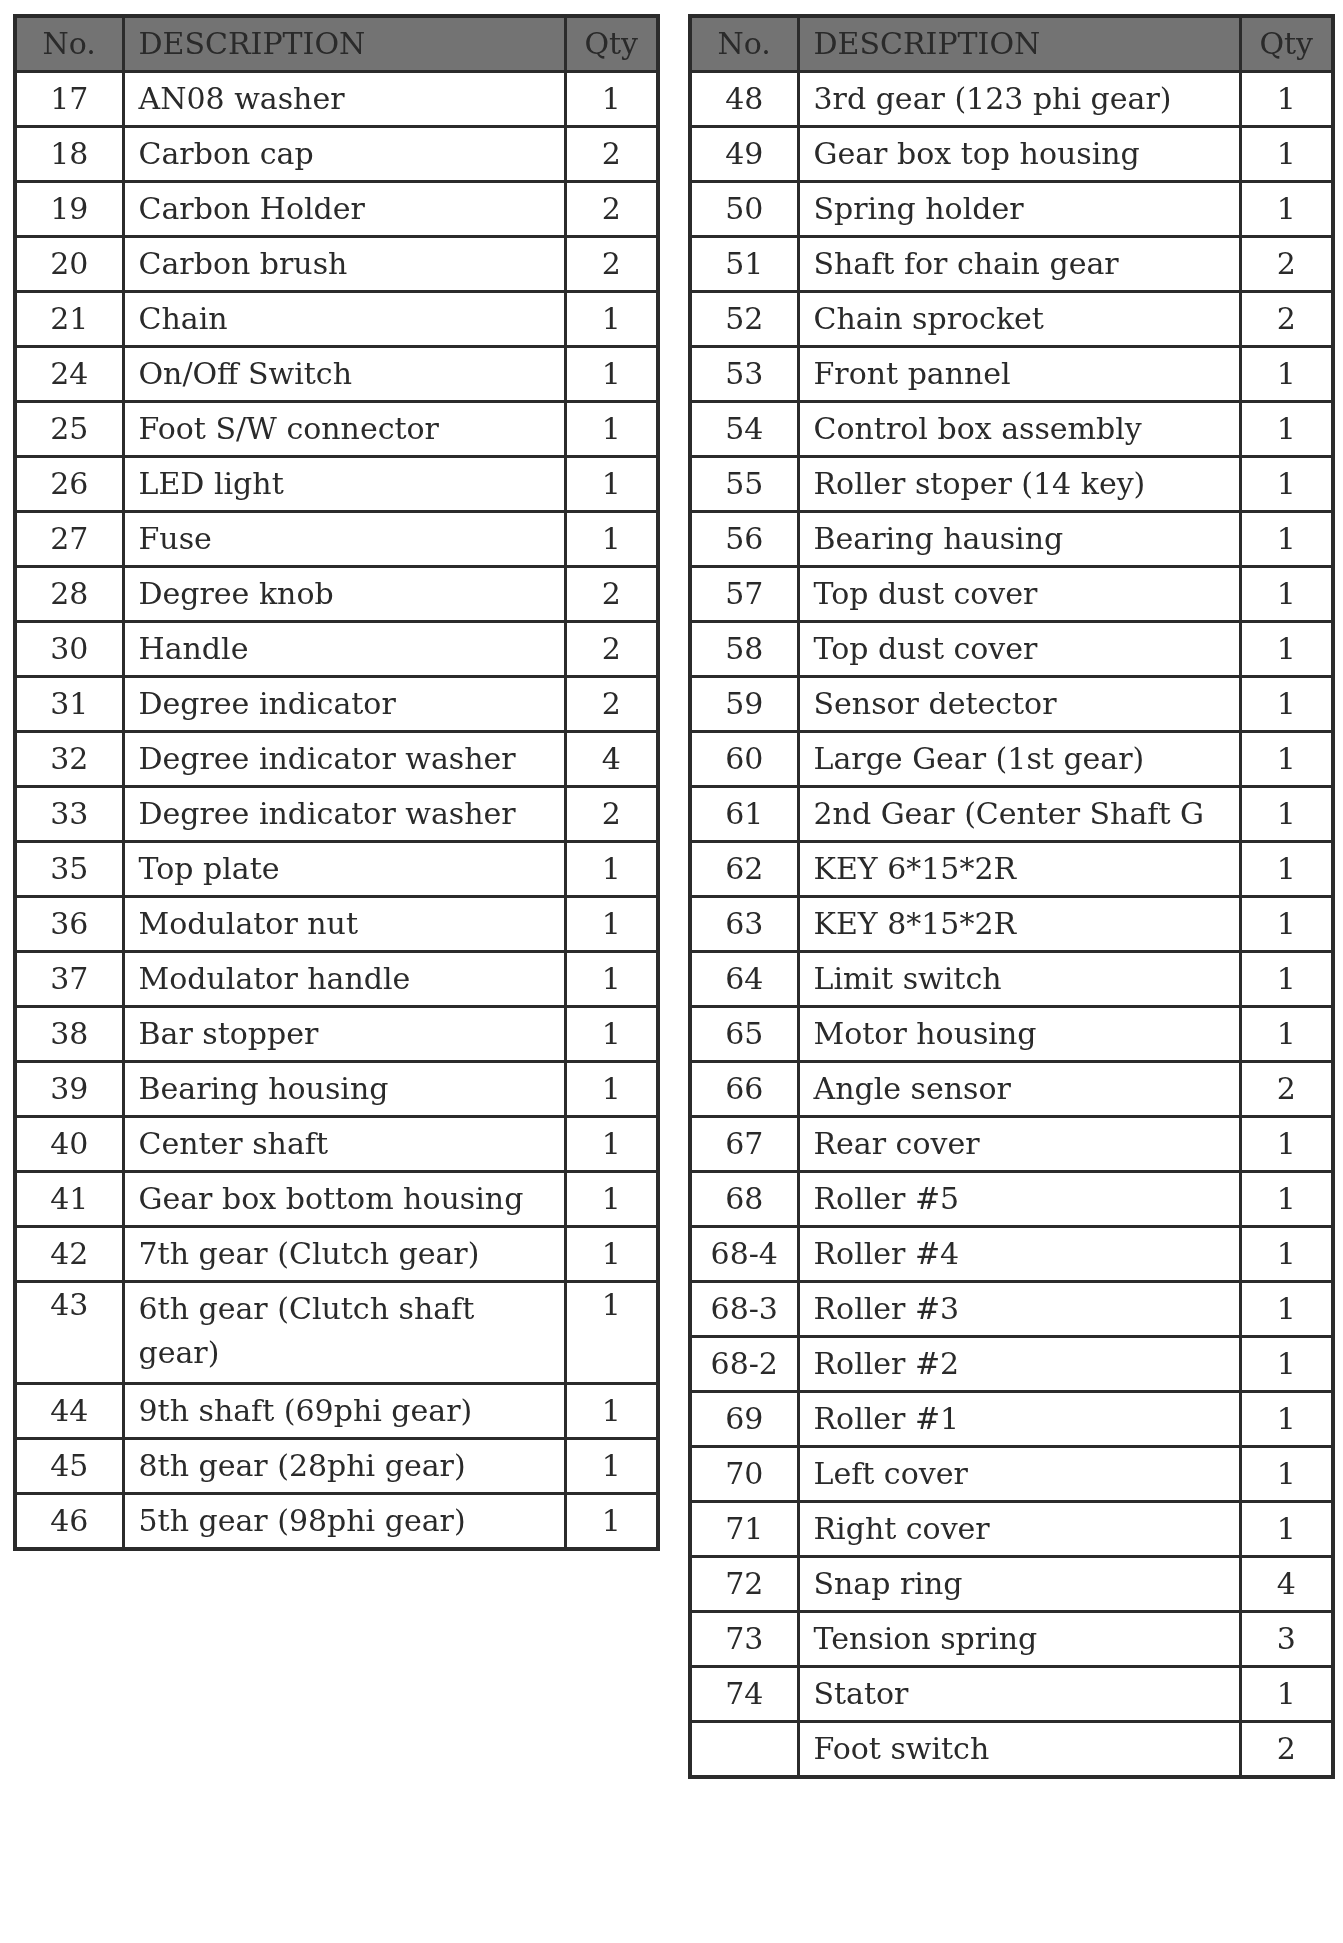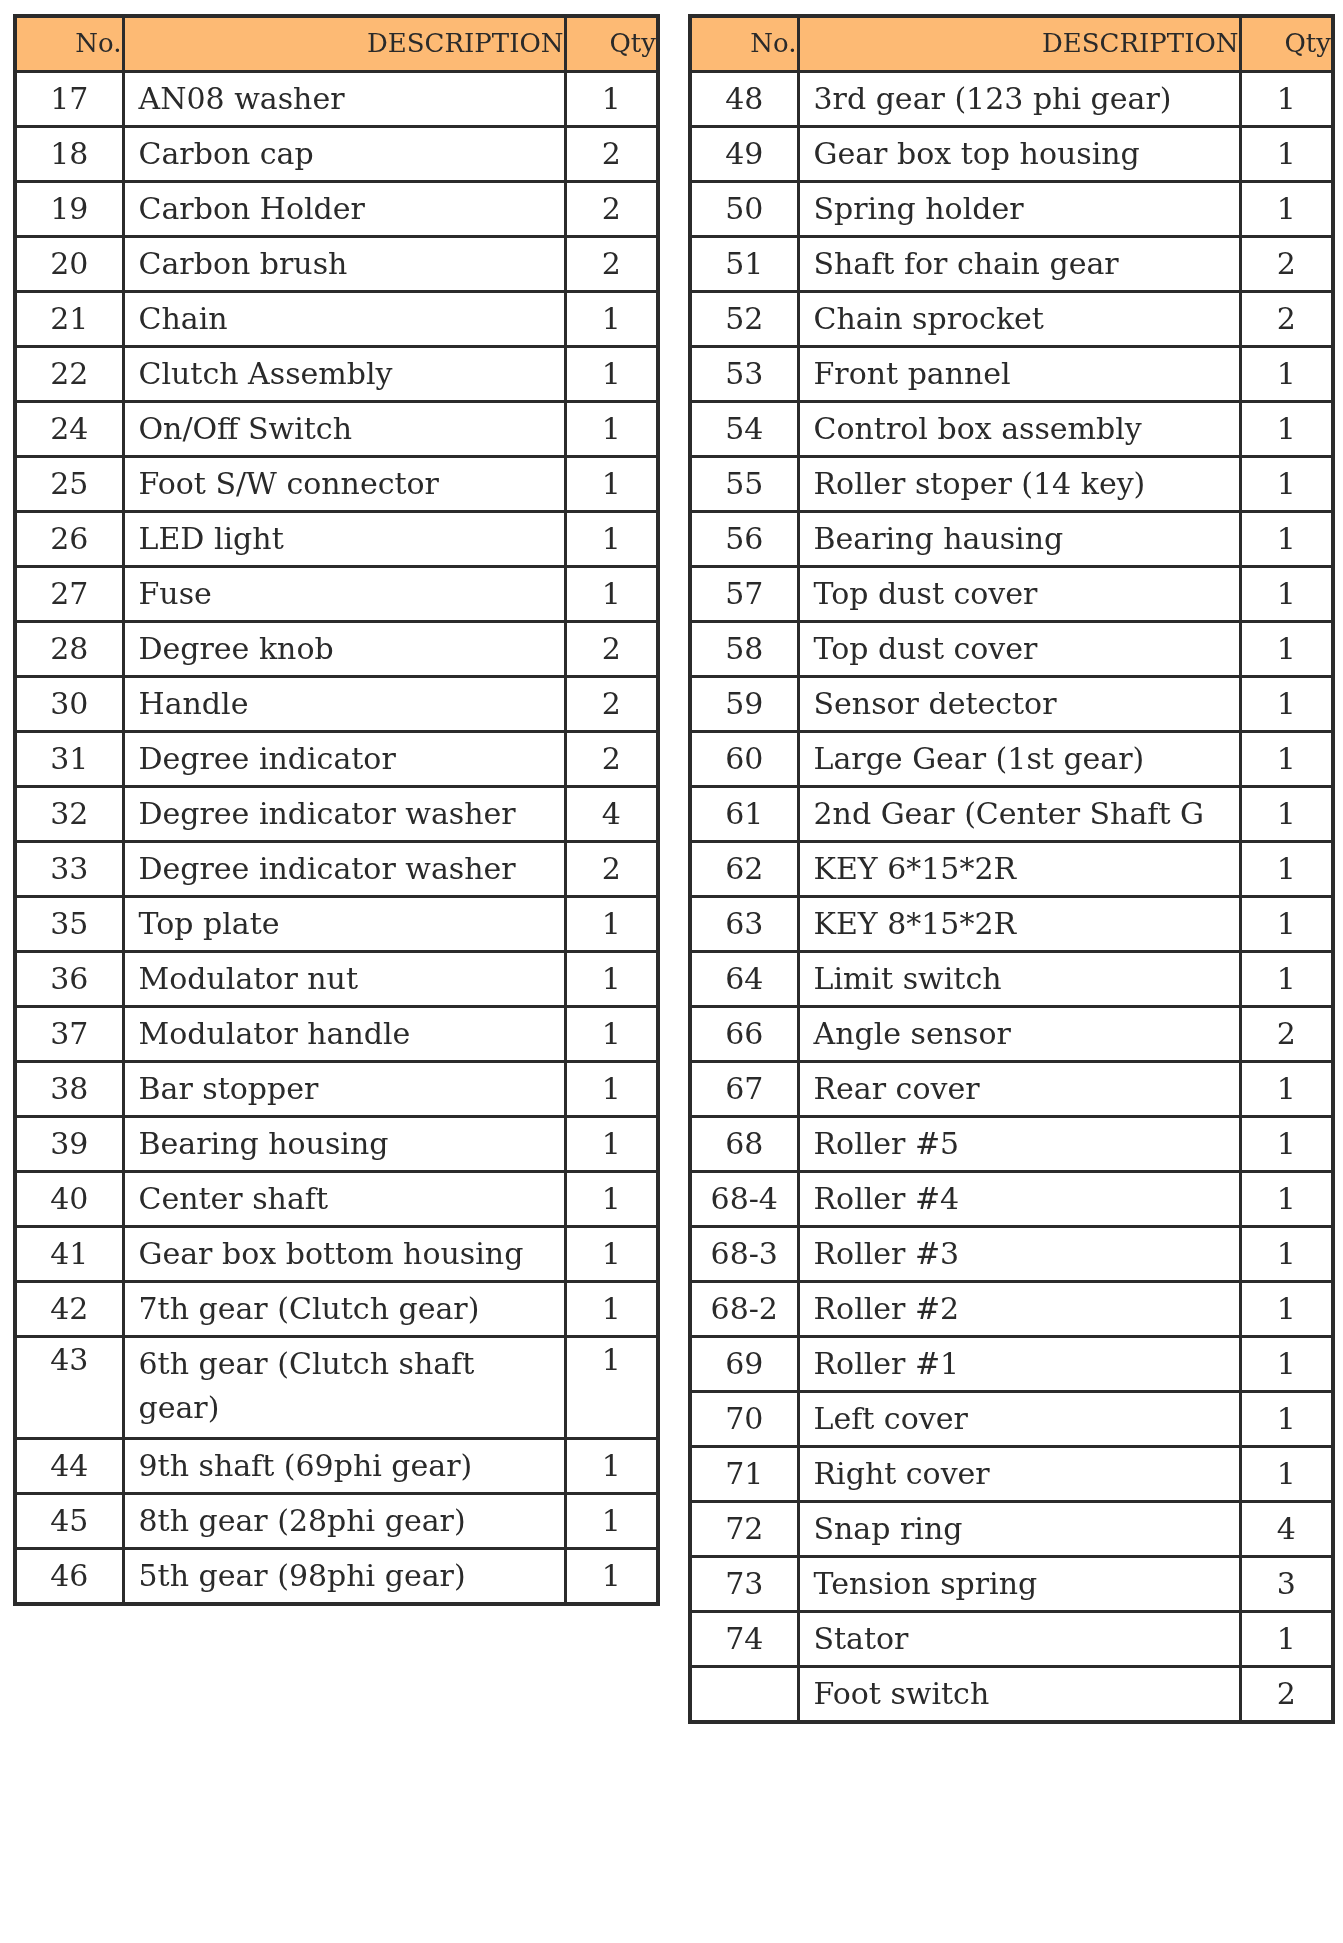--- a/index.html
+++ b/index.html
@@ -2,21 +2,21 @@
 <html><head>
 <meta charset="utf-8">
 <style>
   html, body { margin: 0; padding: 0; background: #ffffff; }
   body { width: 1343px; height: 1943px; position: relative; overflow: hidden;
          font-family: "DejaVu Serif", "Liberation Serif", serif; color: #2a2a2a; }
   table.parts { position: absolute; top: 14px; border-collapse: collapse;
                 border: 4px solid #2b2b2b; table-layout: fixed; }
   table.parts td, table.parts th { border: 3px solid #2b2b2b; font-weight: normal;
                 font-size: 30px; height: 52px; padding: 0; line-height: 1.2; }
-  table.parts th { background: #fdba74; font-size: 26px; height: 52px; text-align: right; }
+  table.parts th { background: #737373; font-size: 30px; height: 52px; }
   #left-table { left: 13px; width: 647px; }
   #right-table { left: 688px; width: 647px; }
   col.c-no { width: 108px; }
   col.c-qty { width: 93px; }
   .no { text-align: center; vertical-align: middle; }
   .desc { text-align: left; padding-left: 14px !important; vertical-align: middle; }
   .qty { text-align: center; vertical-align: middle; }
   tr.tall td { height: 95px; vertical-align: top; padding-top: 4px; }
   tr.tall td.desc { line-height: 1.45; }
 </style>
@@ -56,25 +56,20 @@
         <td class="no">20</td>
         <td class="desc">Carbon brush</td>
         <td class="qty">2</td>
       </tr>
       <tr>
         <td class="no">21</td>
         <td class="desc">Chain</td>
         <td class="qty">1</td>
       </tr>
       <tr>
-        <td class="no">22</td>
-        <td class="desc">Clutch Assembly</td>
-        <td class="qty">1</td>
-      </tr>
-      <tr>
         <td class="no">24</td>
         <td class="desc">On/Off Switch</td>
         <td class="qty">1</td>
       </tr>
       <tr>
         <td class="no">25</td>
         <td class="desc">Foot S/W connector</td>
         <td class="qty">1</td>
       </tr>
       <tr>
@@ -268,20 +263,25 @@
         <td class="no">63</td>
         <td class="desc">KEY 8*15*2R</td>
         <td class="qty">1</td>
       </tr>
       <tr>
         <td class="no">64</td>
         <td class="desc">Limit switch</td>
         <td class="qty">1</td>
       </tr>
       <tr>
+        <td class="no">65</td>
+        <td class="desc">Motor housing</td>
+        <td class="qty">1</td>
+      </tr>
+      <tr>
         <td class="no">66</td>
         <td class="desc">Angle sensor</td>
         <td class="qty">2</td>
       </tr>
       <tr>
         <td class="no">67</td>
         <td class="desc">Rear cover</td>
         <td class="qty">1</td>
       </tr>
       <tr>

